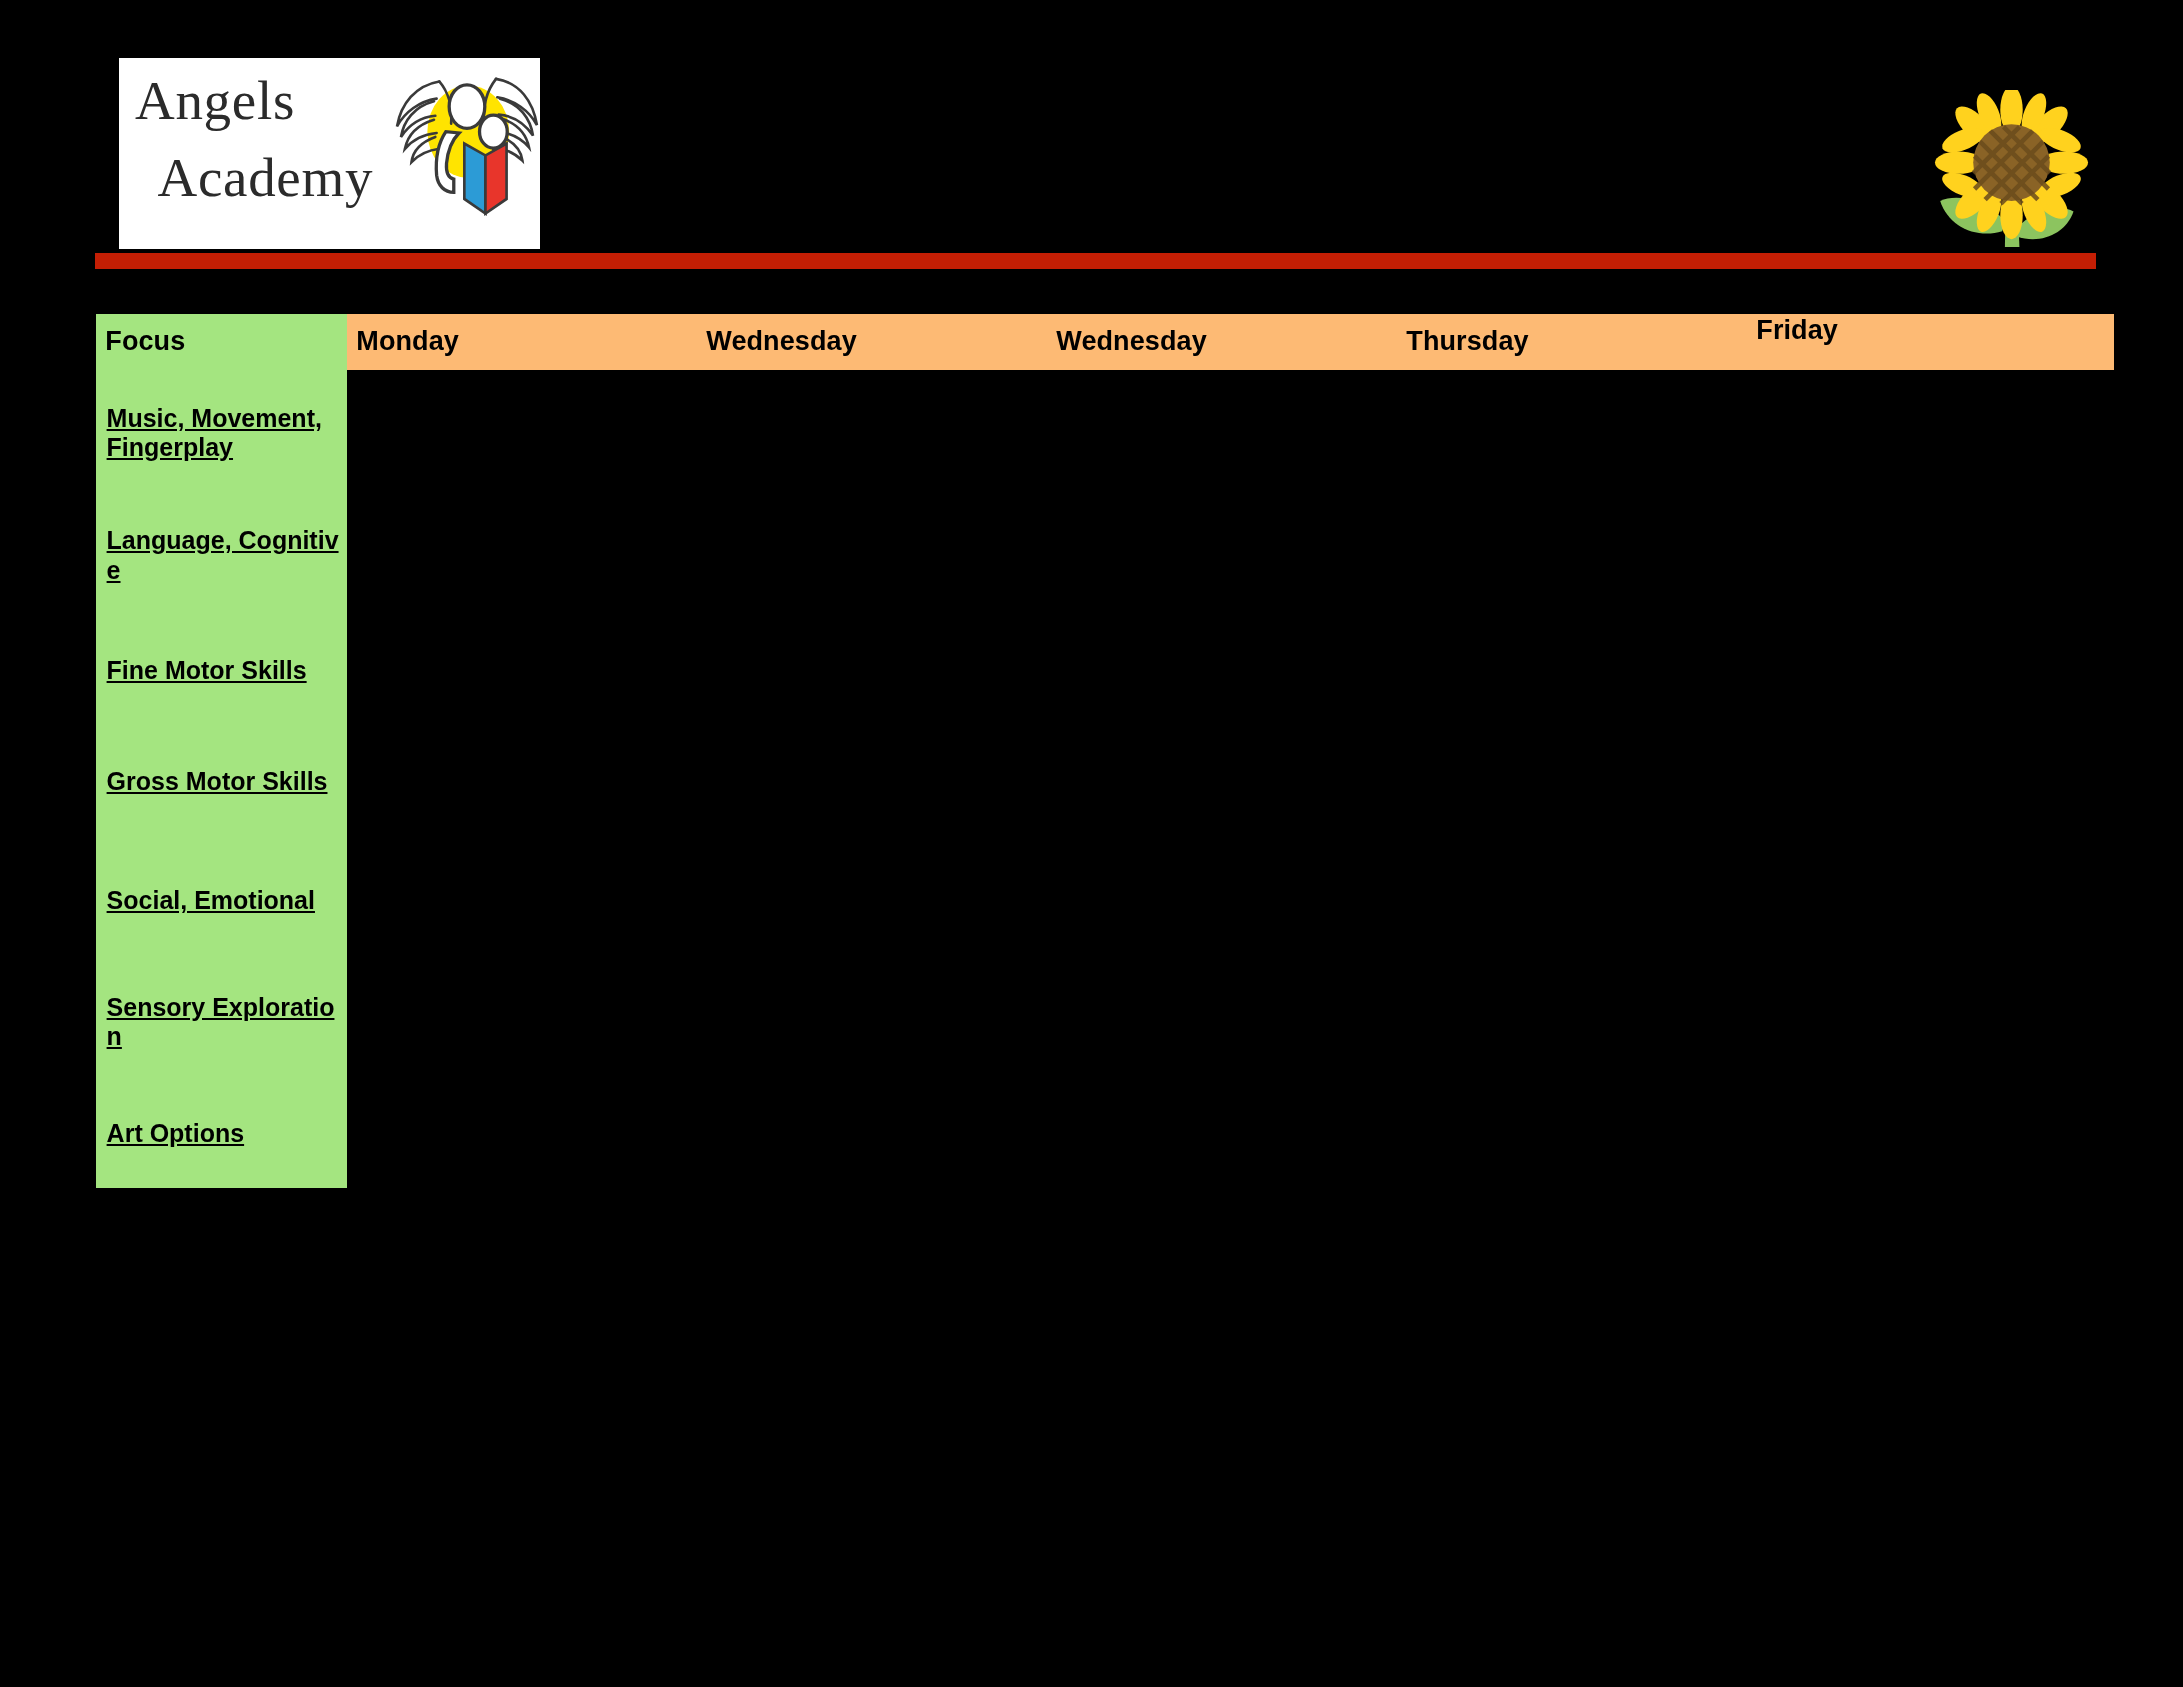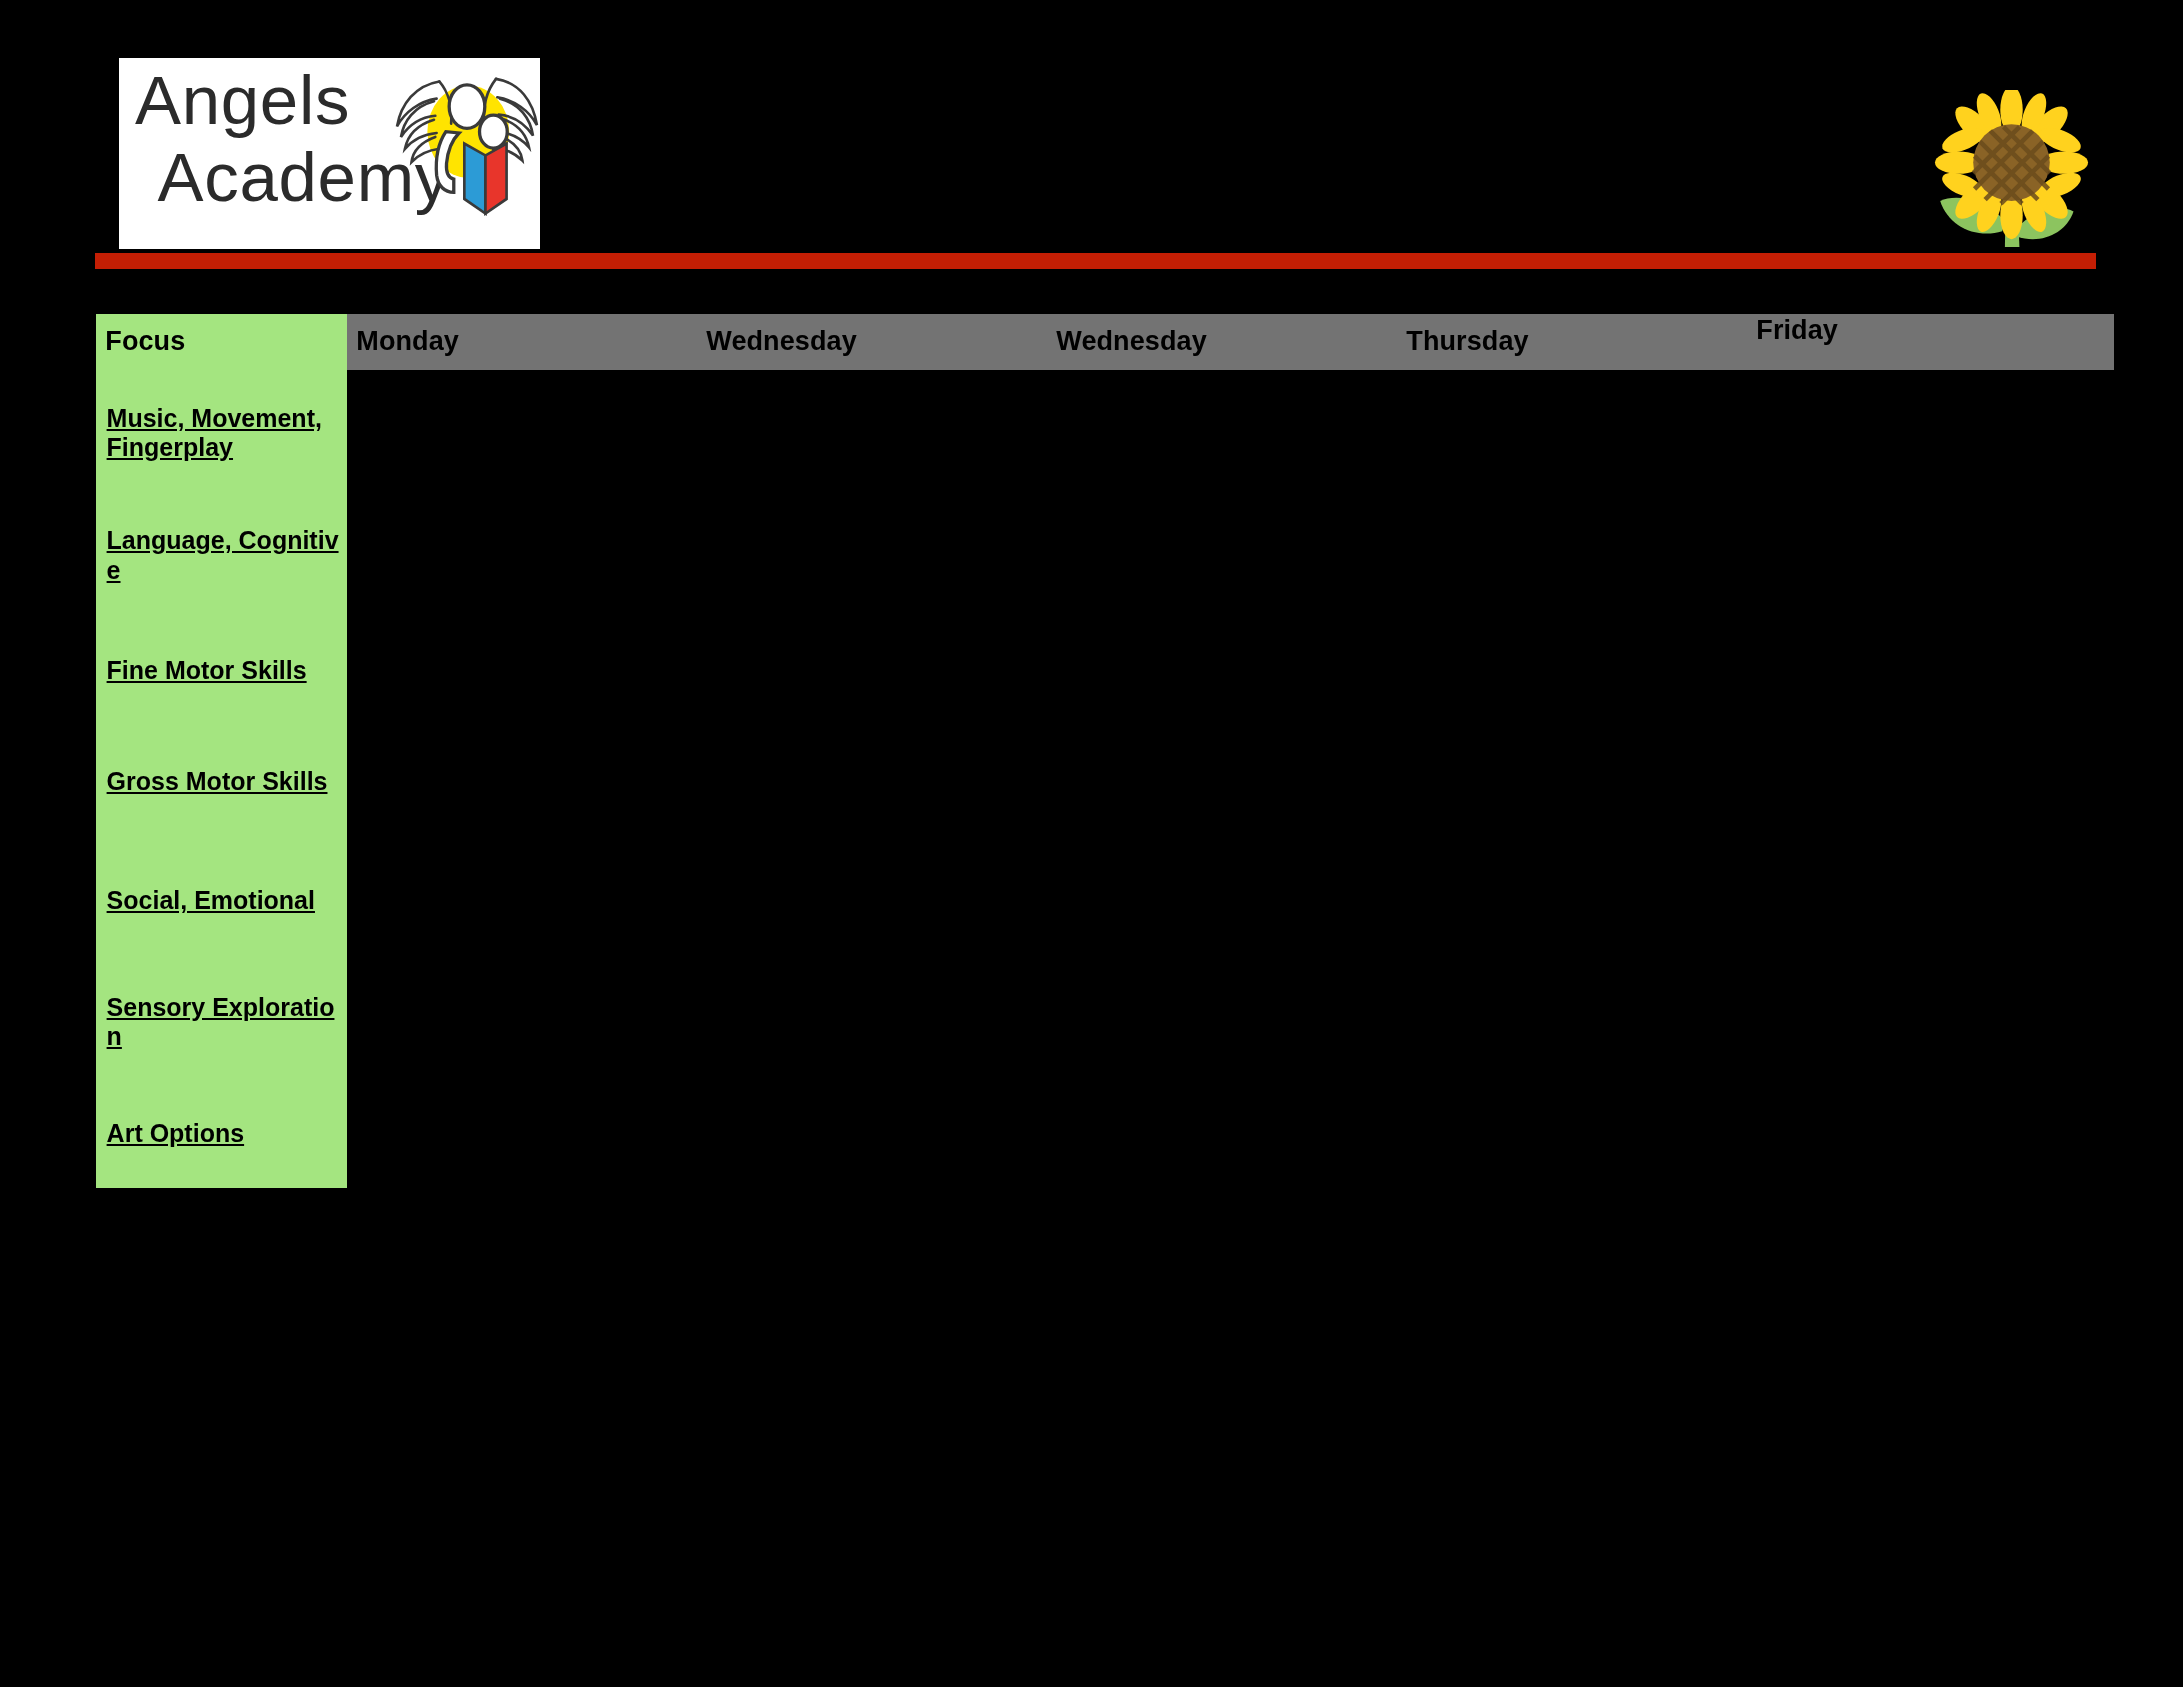--- a/index.html
+++ b/index.html
@@ -34,22 +34,22 @@
     background: #ffffff;
     overflow: hidden;
   }
   #logo-wordmark {
     position: absolute;
     left: 16px;
     top: 4px;
     width: 291px;
     height: 185px;
     color: #2b2b2b;
-    font-family: Liberation Sans, sans-serif;
-    font-size: 69px;
+    font-family: Liberation Serif, serif;
+    font-size: 55px;
     line-height: 77px;
     letter-spacing: 0.7px;
     white-space: pre;
   }
   #logo-wordmark .wm-line-1 { display:block; text-indent: 0px; }
   #logo-wordmark .wm-line-2 { display:block; text-indent: 22.5px; }
 
   #logo-emblem {
     position: absolute;
     left: 271px;
@@ -114,21 +114,21 @@
   }
   .cell-inner.top-align { justify-content: flex-start; padding-top: 1px; }
 
   
   .hdr-focus {
     background: #a4e580;
     border: 2px solid #000000;
     height: 56px;
   }
   .hdr-day {
-    background: #737373;
+    background: #fdba74;
     border: 2px solid #000000;
     border-left-width: 0;
     height: 56px;
   }
   .hdr-day.first { border-left-width: 2px; }
   .hdr-focus .cell-inner,
   .hdr-day .cell-inner {
     font-size: 27px;
     font-weight: bold;
     color: #000000;

